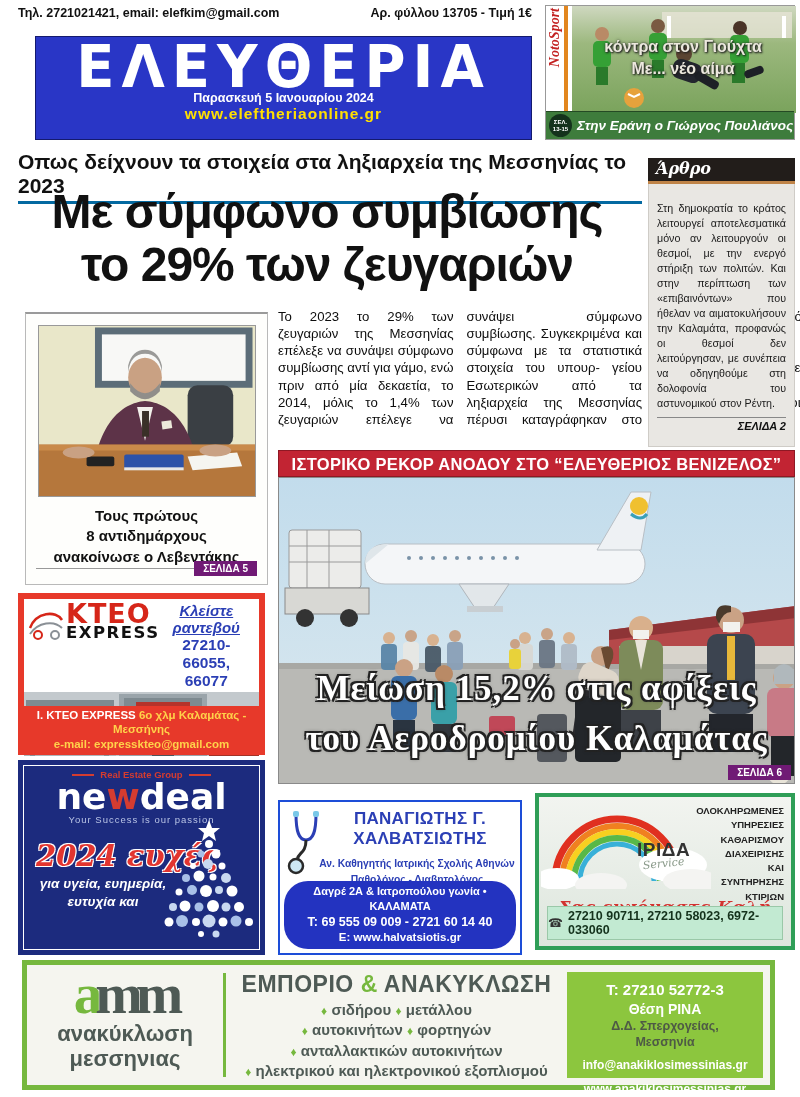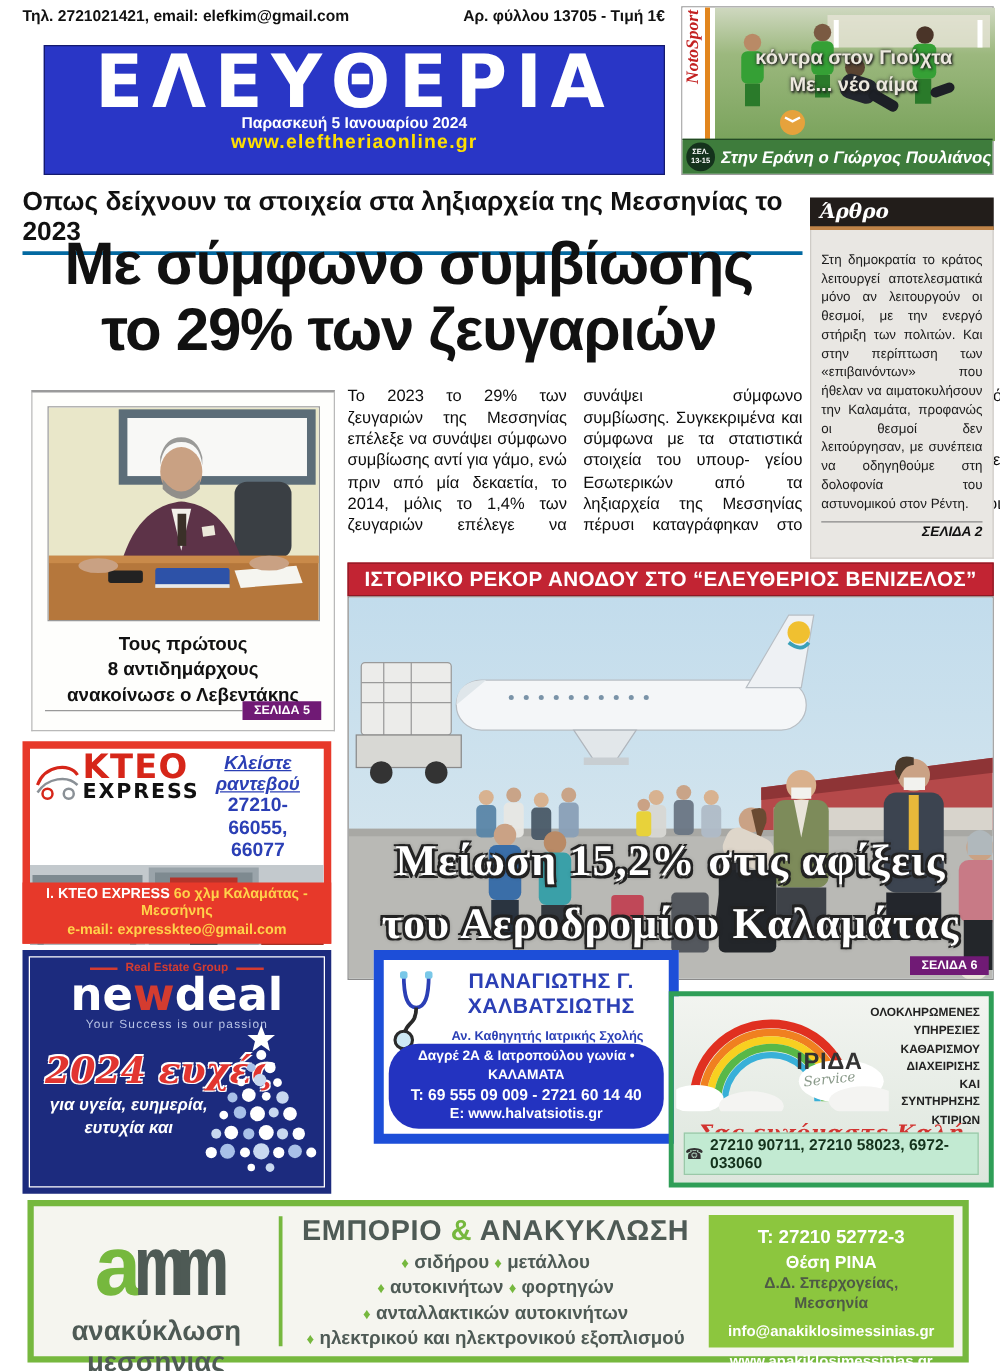--- a/index.html
+++ b/index.html
@@ -109,21 +109,21 @@
   .nd-brand .w { color:#d43c30; }
   .nd-slogan { text-align:center; color:#b9c4e6; font-size:9.5px; letter-spacing:1px; }
   .nd-wish { color:#e23530; font-style:italic; font-weight:800; font-size:29px; margin:14px 0 2px 12px;
              font-family:"DejaVu Serif",serif;
              text-shadow:-1px -1px 0 #fff,1px -1px 0 #fff,-1px 1px 0 #fff,1px 1px 0 #fff; }
   .nd-lines { color:#fff; font-style:italic; font-weight:bold; font-size:13.5px; line-height:1.3;
               margin-left:4px; width:150px; text-align:center; }
   .nd-tree { position:absolute; right:4px; top:52px; }
 
   
-  .doc { left:278px; top:760px; width:244px; height:155px; background:#fff; border:8px solid #1d4ed8;margin-left:21px; }
+  .doc { left:278px; top:800px; width:244px; height:155px; background:#fff; border:2px solid #1d4ed8; }
   .doc-steth { position:absolute; left:6px; top:8px; }
   .doc-name { text-align:center; margin-left:40px; color:#2b3fb5; font-weight:800; font-size:17px;
               line-height:1.15; margin-top:7px; letter-spacing:0.3px; }
   .doc-title { text-align:center; margin-left:34px; color:#2b3fb5; font-size:10.3px; font-weight:bold;
                line-height:1.5; margin-top:8px; }
   .doc-note { text-align:right; color:#2b3fb5; font-size:9.5px; font-weight:bold; font-style:italic;
               padding-right:8px; margin-top:4px; }
   .doc-bot { position:absolute; left:4px; right:4px; bottom:4px; background:#2333c0; color:#fff;
              text-align:center; padding:3px 0; line-height:1.35;border-radius:24px; }
   .doc-bot .b1 { font-size:11px; font-weight:bold; }
@@ -145,22 +145,22 @@
   .ir-phones { position:absolute; left:8px; right:8px; bottom:6px; background:#c2ead2;
                border:1px solid #9ac8a8; display:flex; align-items:center; justify-content:center;
                gap:5px; padding:2px 0; }
   .ir-phones .ic { font-size:12px; color:#333; }
   .ir-phones .p { font-size:12.5px; font-weight:bold; color:#14321c; }
 
   
   .rec { left:22px; top:960px; width:753px; height:130px; border:5px solid #76b83e; background:#f5f5ef;
          display:flex; align-items:stretch; }
   .rec-left { width:196px; text-align:center; padding-top:2px; }
-  .rec-logo { font-family:Liberation Mono, monospace; font-weight:800; font-size:68px; line-height:0.95;
-              letter-spacing:-7px;margin-top:20px; }
+  .rec-logo { font-family:Liberation Serif, serif; font-weight:800; font-size:57px; line-height:0.95;
+              letter-spacing:-7px; }
   .rec-logo .a { color:#76b83e; }
   .rec-logo .m { color:#4e5a55; }
   .rec-name { color:#4e5a55; font-weight:bold; font-size:22px; line-height:1.15; }
   .rec-div { width:3px; background:#76b83e; margin:8px 0; }
   .rec-mid { flex:1; text-align:center; padding-top:6px; }
   .rec-title { font-size:23px; font-weight:800; color:#4e5a55; letter-spacing:0.5px; }
   .rec-title .amp { color:#76b83e; }
   .rec-items { font-size:15px; font-weight:bold; color:#4e5a55; line-height:1.35; margin-top:2px; }
   .rec-items .dia { color:#76b83e; font-size:12px; }
   .rec-items .wrapline { display:inline-block; max-width:330px; }

